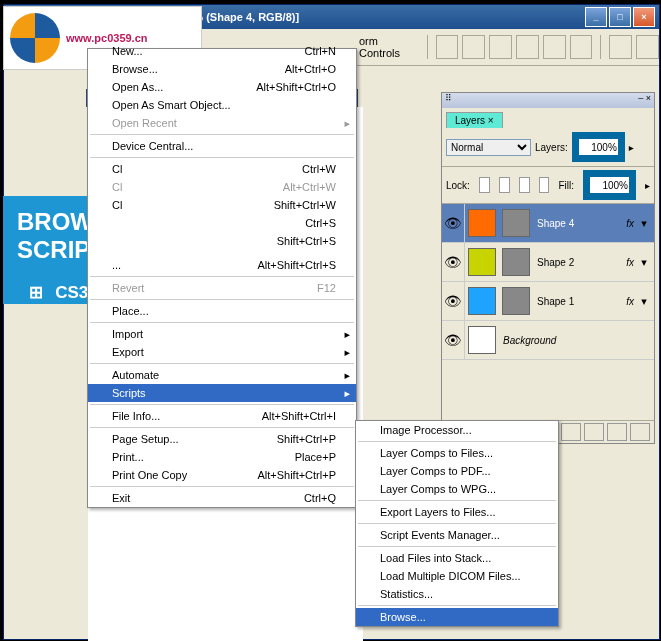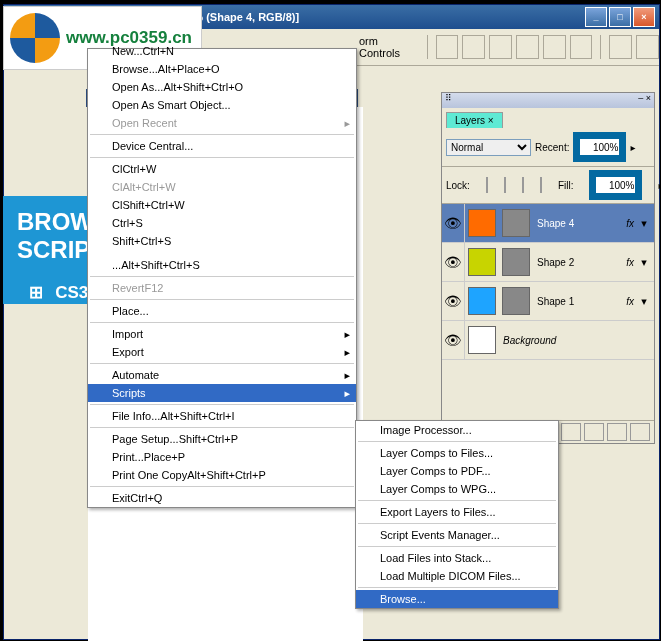--- a/index.html
+++ b/index.html
@@ -14,41 +14,41 @@
 .menubar{height:20px;background:#ece9d8;display:flex;padding-left:200px;font-size:11px}
 .menubar span{padding:3px 8px}
 .menubar span u{text-decoration:underline}
 .toolbar{height:36px;background:#ece9d8;border-bottom:1px solid #aca899;display:flex;align-items:center;padding-left:355px;gap:4px}
 .toolbtn{width:22px;height:22px;border:1px solid #aca899;background:#ece9d8}
 .toolbar-divider{width:1px;height:24px;background:#aca899;margin:0 4px}
 .workspace{position:absolute;left:2px;top:82px;width:651px;height:550px;background:#6b6b6b}
 .logo-overlay{position:absolute;left:3px;top:6px;width:197px;height:62px;background:#fff;display:flex;border:1px solid #ccc}
 .logo-img{width:56px;height:56px;margin:3px;position:relative}
 .logo-globe{width:50px;height:50px;border-radius:50%;background:conic-gradient(#1e5a9e 0deg 90deg,#f39c12 90deg 180deg,#1e5a9e 180deg 270deg,#f39c12 270deg 360deg);margin:3px}
-.logo-url{flex:1;display:flex;align-items:center;font-size:17px;color:#15803d;font-weight:bold}
+.logo-url{flex:1;display:flex;align-items:center;font-size:11px;color:#be185d;font-weight:bold}
 .promo{position:absolute;left:3px;top:196px;width:215px;height:108px;background:#1e96d4;color:#fff;padding:12px 14px;box-sizing:border-box}
 .promo-title{font-size:24px;font-weight:bold;font-family:Arial;letter-spacing:0}
 .promo-icons{display:flex;gap:12px;margin-top:18px;font-size:17px;font-weight:bold;align-items:center}
 .apple-glyph{font-size:22px}
 .win-glyph{font-size:17px}
 .file-menu{position:absolute;left:87px;top:48px;width:268px;background:#fff;border:1px solid #888;box-shadow:2px 2px 3px rgba(0,0,0,0.3);font-size:11px;z-index:10}
-.menu-item{display:flex;padding:3px 20px 3px 24px;position:relative}
+.menu-item{display:flex;justify-content:space-between;padding:3px 20px 3px 24px;position:relative}
 .menu-item.disabled{color:#999}
 .menu-item.highlighted{background:#316ac5;color:#fff}
 .menu-item .arrow{position:absolute;right:6px}
 .menu-sep{height:1px;background:#ccc;margin:2px 2px}
 .submenu{position:absolute;left:355px;top:420px;width:202px;background:#fff;border:1px solid #888;box-shadow:2px 2px 3px rgba(0,0,0,0.3);font-size:11px;z-index:11}
 .layers-panel{position:absolute;right:6px;top:92px;width:212px;background:#ece9d8;border:1px solid #888}
 .panel-header{height:15px;background:linear-gradient(#d4dcec,#b8c4dc);display:flex;justify-content:space-between;padding:0 3px;font-size:9px}
 .panel-tabs{display:flex;padding:4px 4px 0}
 .panel-tab{padding:2px 8px;border:1px solid #999;border-bottom:none;background:#5eead4;font-size:10px}
 .panel-opts{padding:4px;display:flex;align-items:center;gap:4px;font-size:10px;border-bottom:1px solid #aca899}
 .blend-select{width:85px;height:17px;font-size:10px;border:1px solid #7b9ebd}
 .opt-input{width:36px;height:14px;font-size:10px;border:7px solid #0369a1;text-align:right;padding-right:1px}
-.lock-row{padding:3px 4px;display:flex;align-items:center;gap:16px;font-size:10px;border-bottom:1px solid #aca899}
+.lock-row{padding:3px 4px;display:flex;align-items:center;gap:9px;font-size:10px;border-bottom:1px solid #aca899}
 .lock-icon{width:14px;height:14px;border:1px solid #999;background:#fff}
 .layer-row{display:flex;align-items:center;height:38px;border-bottom:1px solid #ccc;background:#ece9d8}
 .layer-row.active{background:#5a7eb8}
 .layer-row.active .layer-name{color:#fff}
 .eye{width:22px;text-align:center;font-size:14px;border-right:1px solid #ccc;height:100%;display:flex;align-items:center;justify-content:center}
 .layer-thumb{width:26px;height:26px;margin:0 3px;border:1px solid #666}
 .layer-name{font-size:10px;margin-left:4px}
 .fx-badge{margin-left:auto;margin-right:4px;font-style:italic;font-size:10px}
 .fx-toggle{width:12px;text-align:center;margin-right:4px}
 .panel-footer{height:22px;background:#ece9d8;border-top:1px solid #aca899;display:flex;justify-content:flex-end;align-items:center;gap:3px;padding:0 4px}
@@ -97,21 +97,21 @@
 </div>
 
 <div class="file-menu">
   <div class="menu-item" style="padding-top:0;margin-top:-4px">
     <span>New...</span>
       <span>Ctrl+N</span>
   </div>
   <div id="file-menu-items">
       <div class="menu-item">
         <span>Browse...</span>
-        <span>Alt+Place+O</span>
+        <span>Alt+Ctrl+O</span>
       </div>
       <div class="menu-item">
         <span>Open As...</span>
         <span>Alt+Shift+Ctrl+O</span>
       </div>
       <div class="menu-item">
         <span>Open As Smart Object...</span>
       </div>
       <div class="menu-item disabled">
         <span>Open Recent</span>
@@ -224,20 +224,23 @@
       <div class="menu-sep"></div>
       <div class="menu-item">
         <span>Script Events Manager...</span>
       </div>
       <div class="menu-sep"></div>
       <div class="menu-item">
         <span>Load Files into Stack...</span>
       </div>
       <div class="menu-item">
         <span>Load Multiple DICOM Files...</span>
+      </div>
+      <div class="menu-item">
+        <span>Statistics...</span>
       </div>
       <div class="menu-sep"></div>
       <div class="menu-item highlighted">
         <span>Browse...</span>
       </div>
     </div>
 </div>
 
 <div class="promo">
   <div class="promo-title">BROWSE SCRIPT</div>
@@ -255,21 +258,21 @@
     <span>
       <span>–</span>
       <span>×</span>
     </span>
   </div>
   <div class="panel-tabs">
     <div class="panel-tab"><span>Layers</span> ×</div>
   </div>
   <div class="panel-opts">
     <select class="blend-select"><option>Normal</option></select>
-    <span>Recent:</span>
+    <span>Layers:</span>
     <input class="opt-input" value="100%" style="">
     <span>▸</span>
   </div>
   <div class="lock-row">
     <span>Lock:</span>
     <div class="lock-icon"></div>
     <div class="lock-icon"></div>
     <div class="lock-icon"></div>
     <div class="lock-icon"></div>
     <span style="margin-left:auto">Fill:</span>

